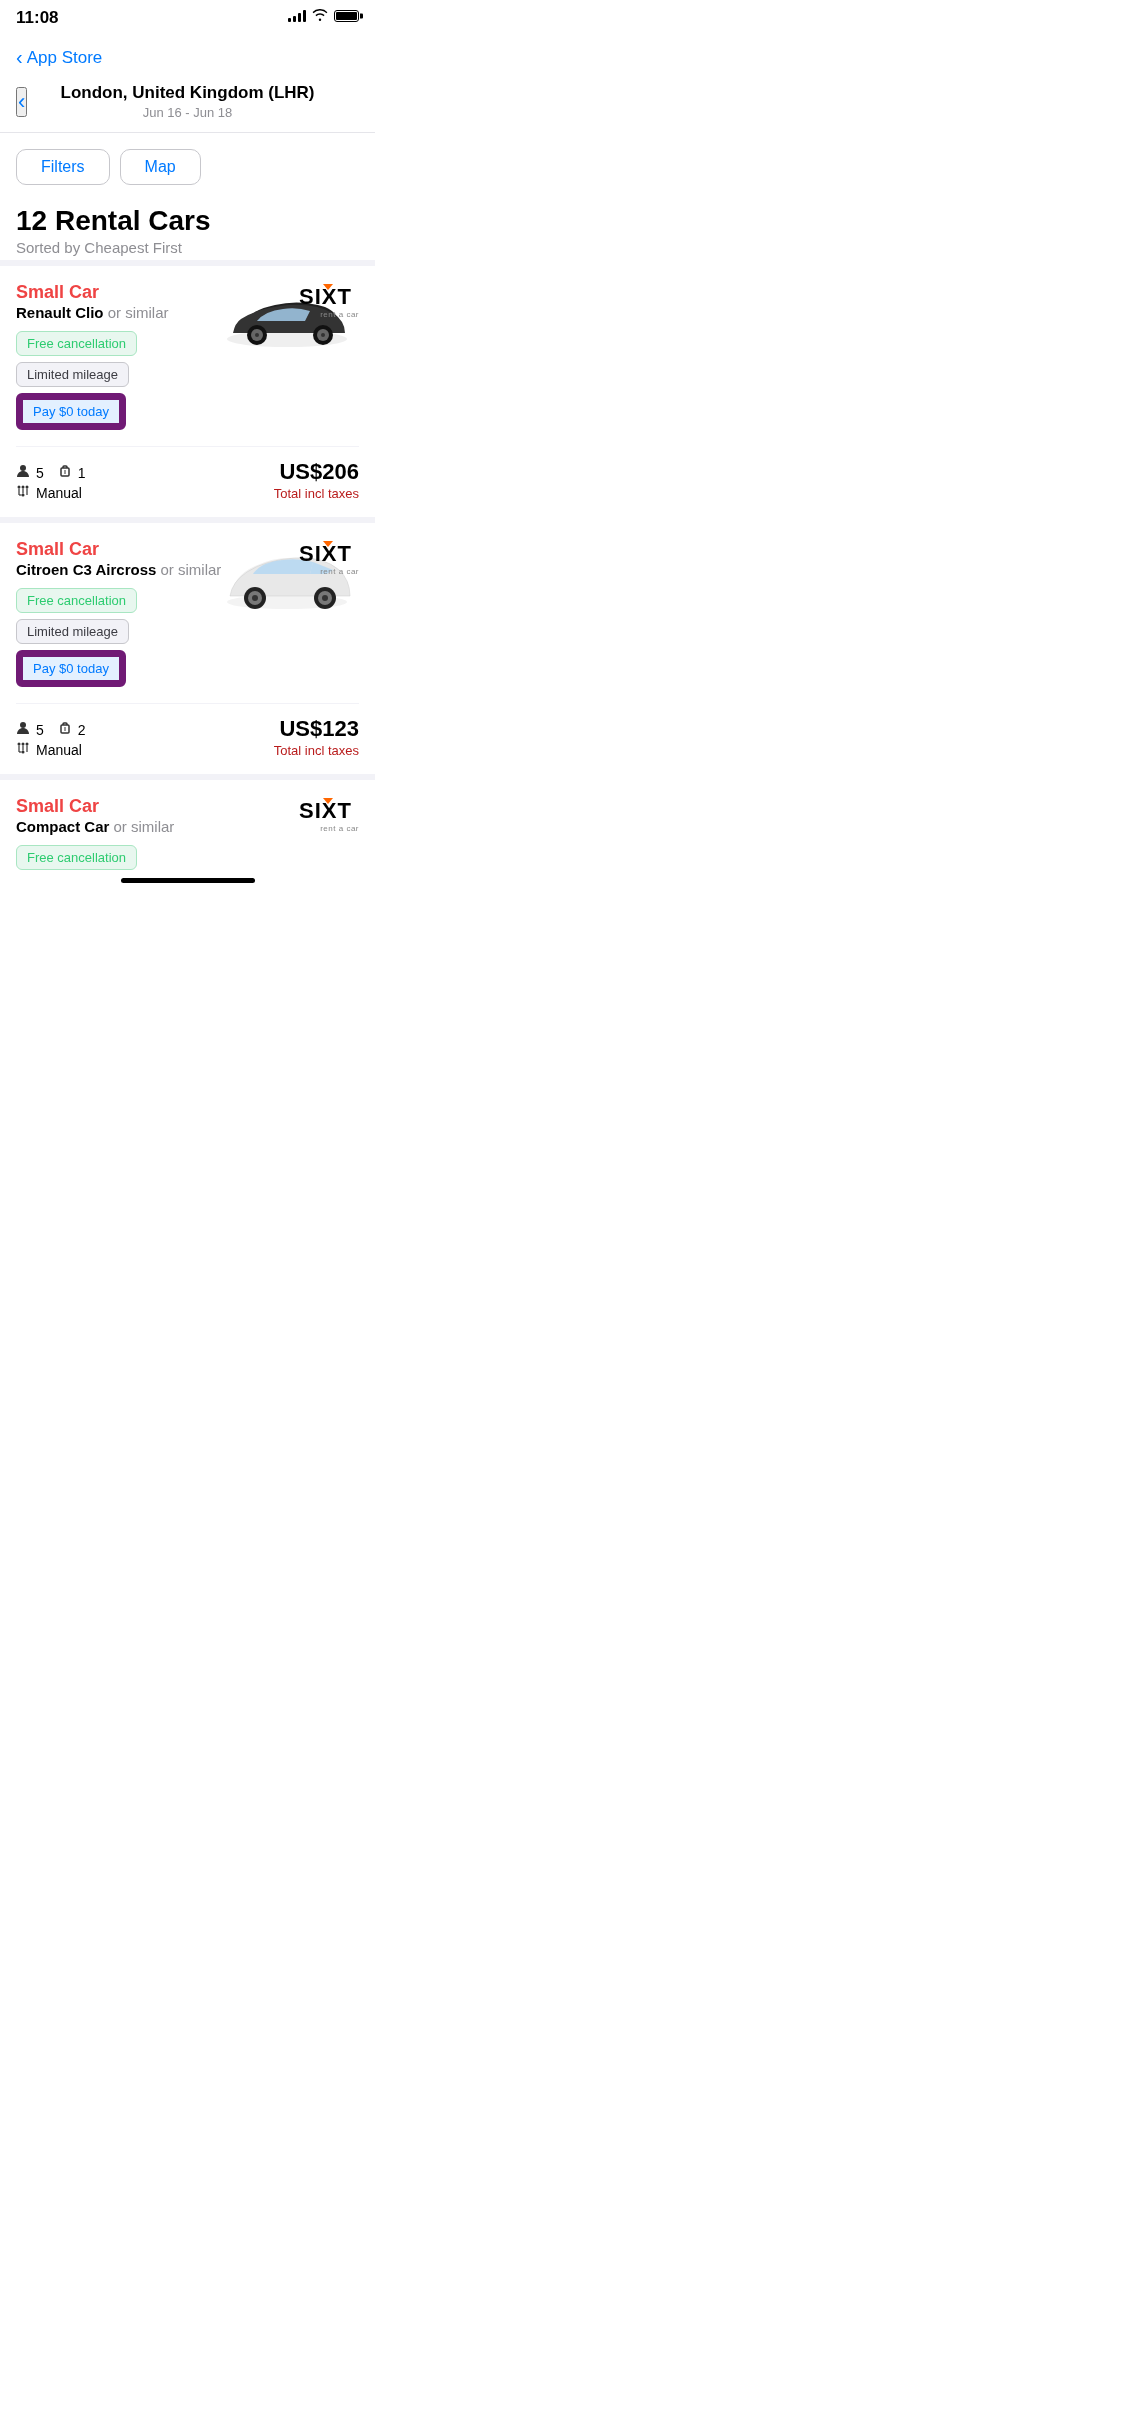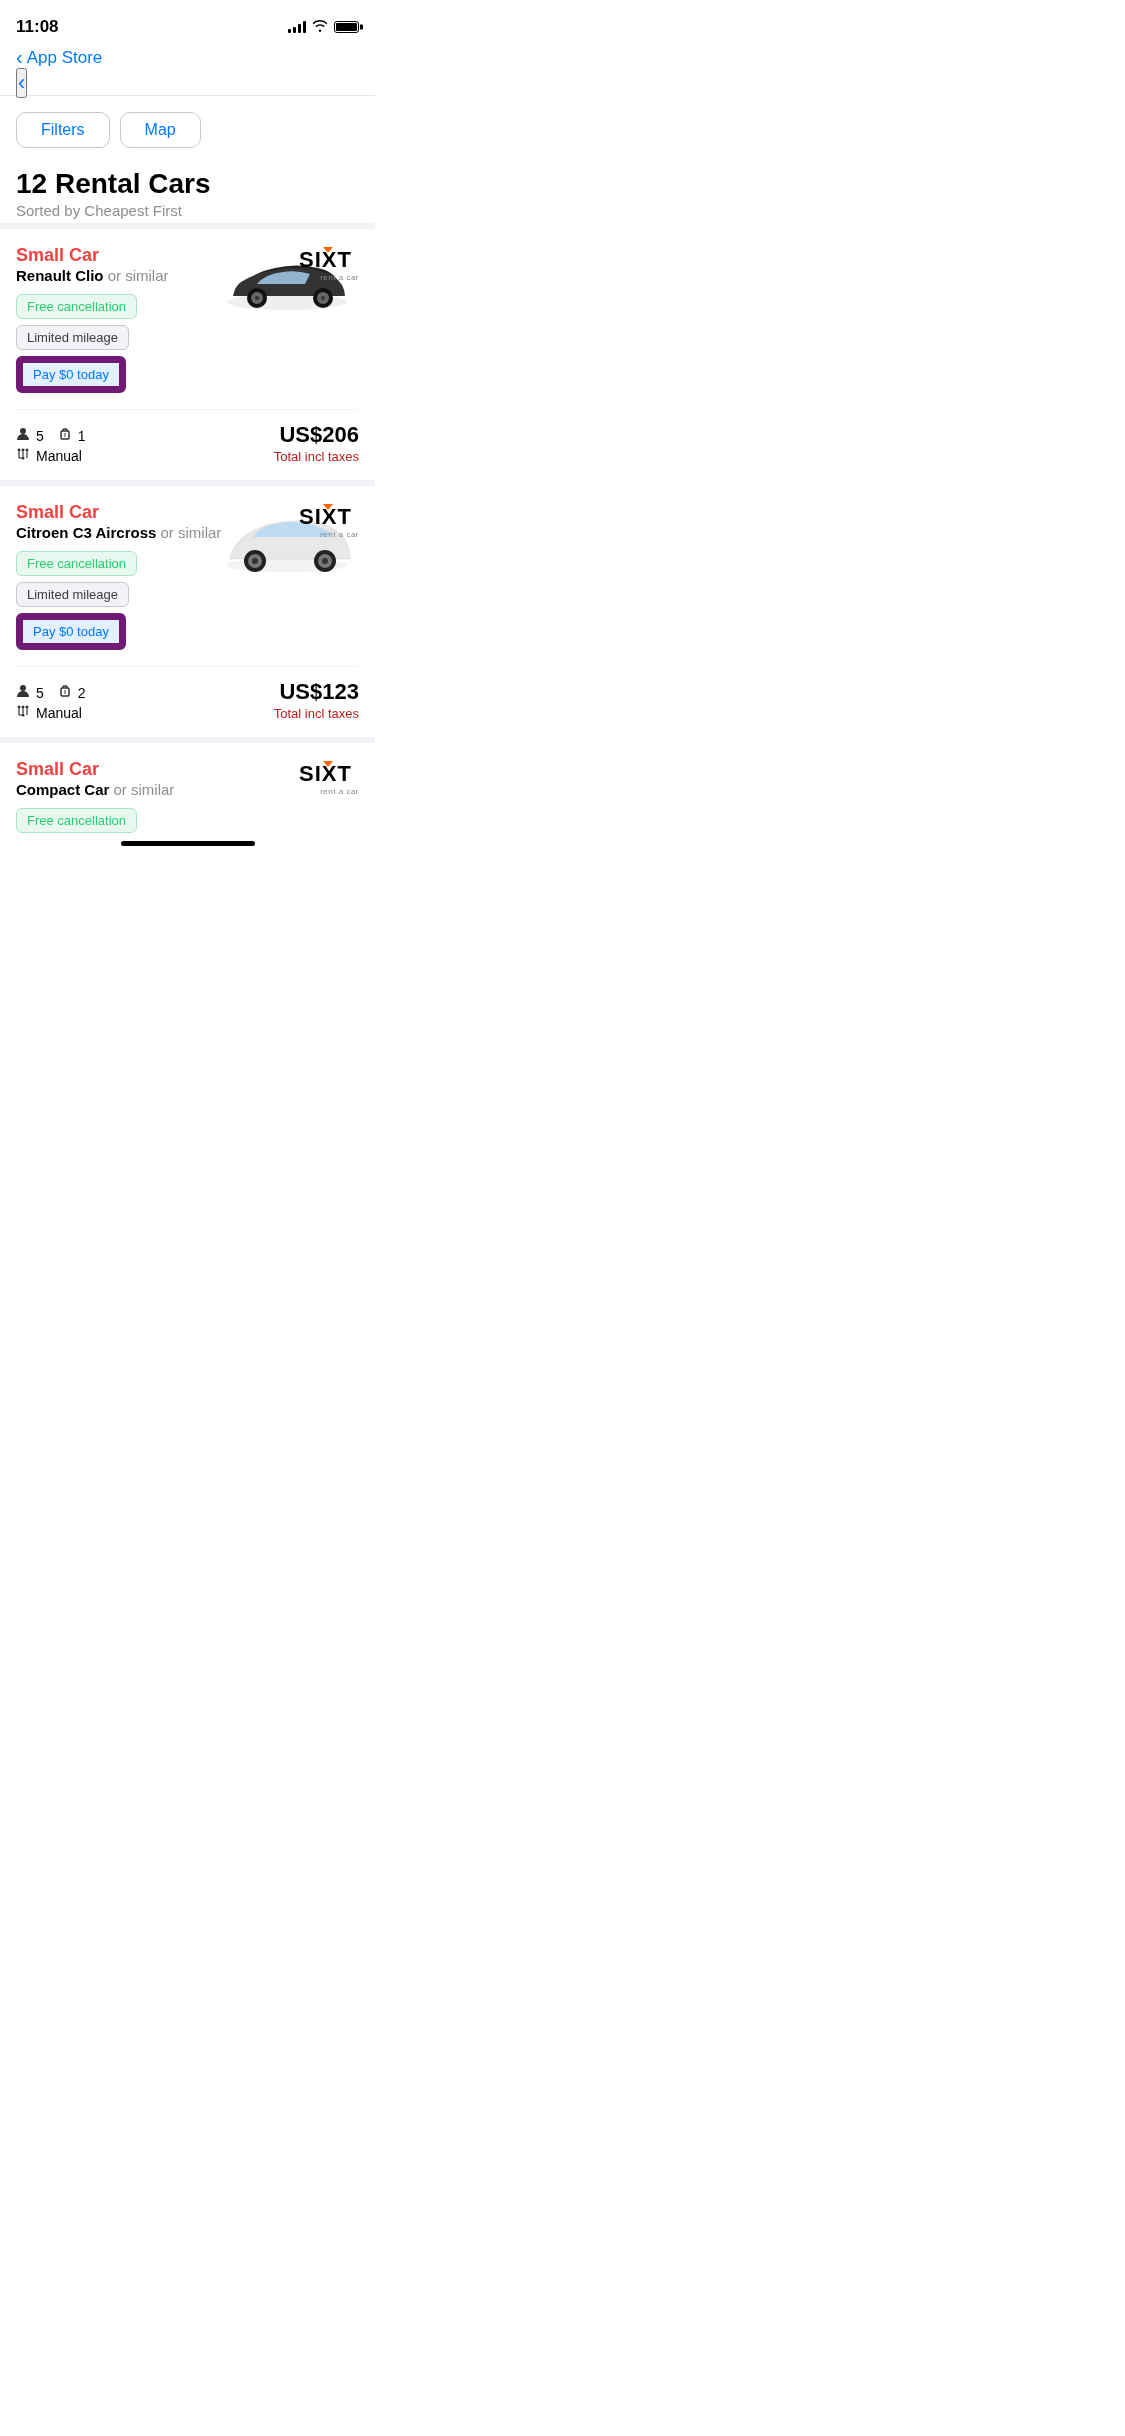--- a/index.html
+++ b/index.html
@@ -9,22 +9,22 @@
       background: #fff;
       width: 375px;
       min-height: 812px;
       overflow-x: hidden;
     }
 
     
     .status-bar {
       display: flex;
       justify-content: space-between;
-      align-items: center;
-      padding: 14px 16px 4px 16px;
+      align-items: flex-start;
+      padding: 8px 16px 4px 16px;
       height: 44px;
     }
     .status-time {
       font-size: 17px;
       font-weight: 600;
       color: #000;
     }
     .status-icons {
       display: flex;
       align-items: center;
@@ -329,20 +329,24 @@
 
 <div class="appstore-bar">
   <div class="appstore-back">
     <span class="chevron">‹</span>
     <span>App Store</span>
   </div>
 </div>
 
 <div class="header">
   <button class="header-back-btn">‹</button>
+  <div class="header-content">
+    <div class="header-location">London, United Kingdom (LHR)</div>
+    <div class="header-dates">Jun 16 - Jun 18</div>
+  </div>
 </div>
 
 <div class="divider"></div>
 
 <div class="filter-row">
   <button class="filter-btn">Filters</button>
   <button class="filter-btn">Map</button>
 </div>
 
 <div class="results-header">

